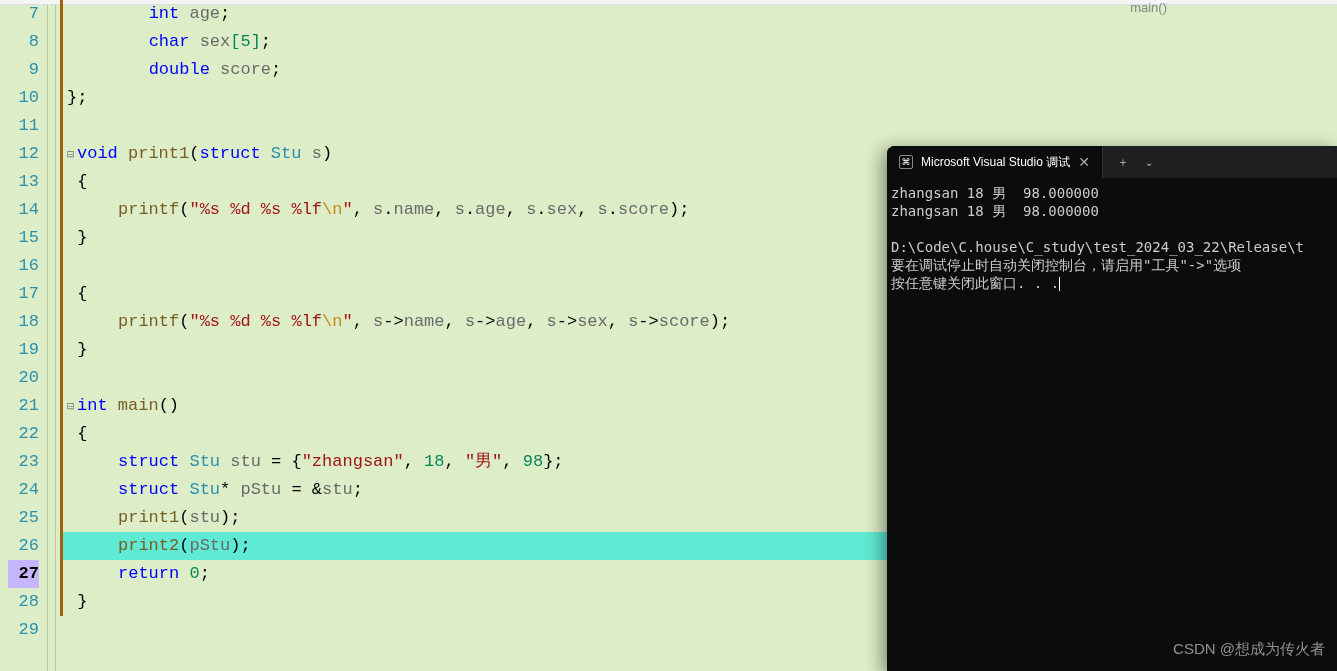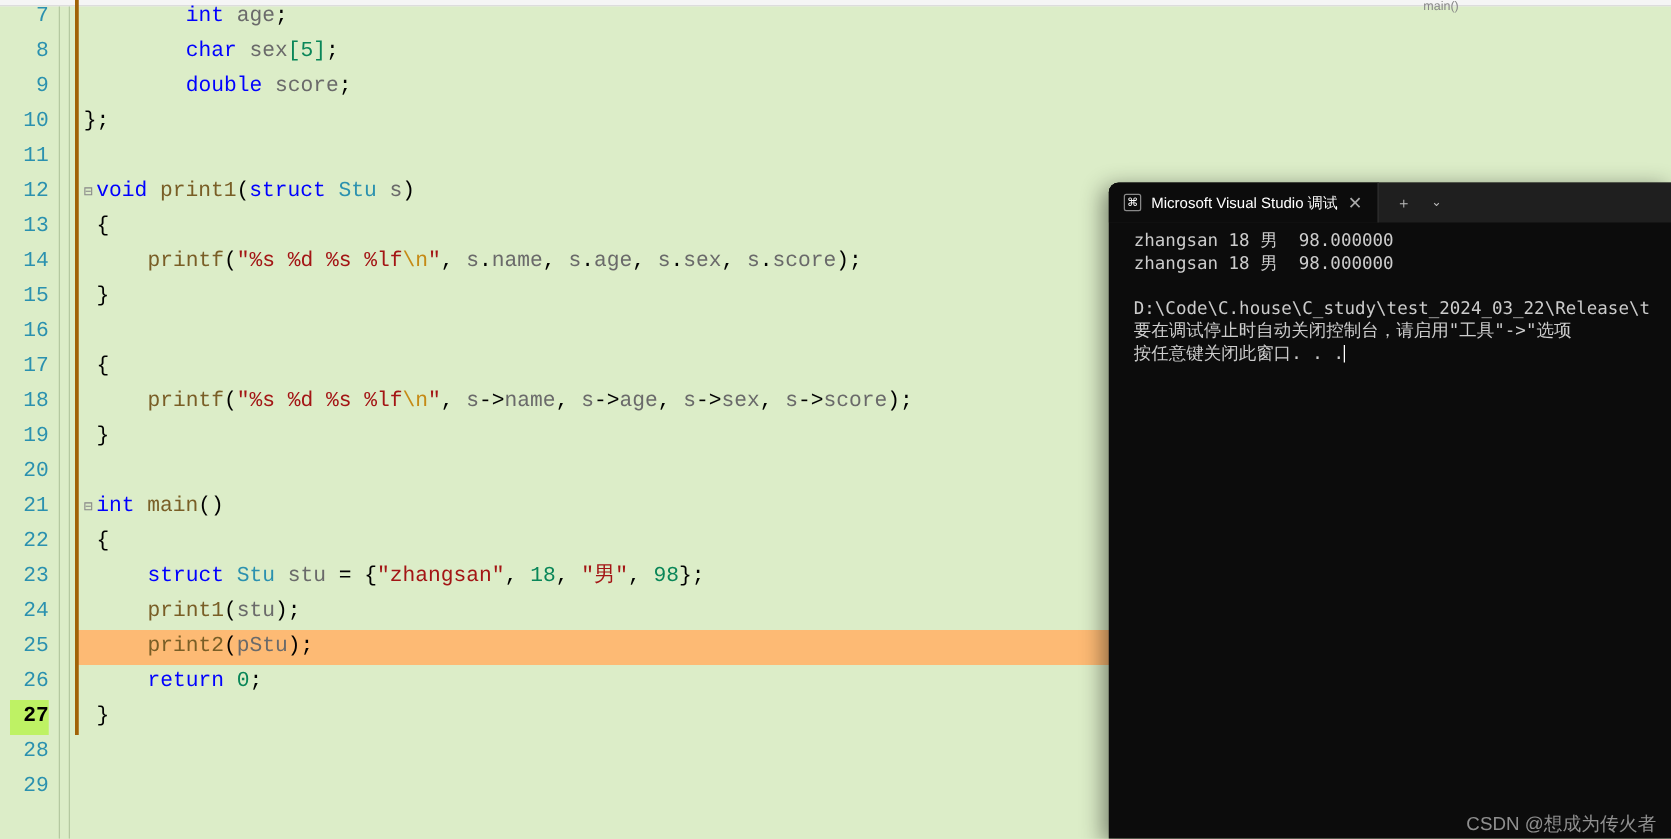--- a/index.html
+++ b/index.html
@@ -21,39 +21,39 @@
   .gutter {
     background: #dcedc8;
     text-align: right;
     padding: 0 8px;
     color: #2b91af;
     user-select: none;
     border-right: 1px solid #b5c9a1;
     width: 48px;
   }
   .gutter .ln { height: 28px; line-height: 28px; }
-  .gutter .ln.current { font-weight: bold; color: #000; background: #bef264; }
+  .gutter .ln.current { font-weight: bold; color: #000; background: #c4b5fd; }
   .indent-bar {
     width: 8px;
     background: #dcedc8;
     border-right: 1px solid #b5c9a1;
   }
   .code {
     flex: 1;
     padding-left: 4px;
     position: relative;
   }
   .line {
     height: 28px;
     line-height: 28px;
     white-space: pre;
     border-left: 3px solid #a16207;
     padding-left: 4px;
   }
-  .line.current { background: #fdba74; }
+  .line.current { background: #5eead4; }
   .tok-kw { color: #0000ff; }
   .tok-type { color: #2b91af; }
   .tok-func { color: #795e26; }
   .tok-memb { color: #6a6a6a; }
   .tok-str { color: #a31515; }
   .tok-esc { color: #c58a15; }
   .tok-num { color: #098658; }
   .collapse-g { color: #888; font-size: 12px; display:inline-block; width:10px; }
   
   
@@ -103,44 +103,44 @@
     cursor: pointer;
   }
   .console-actions {
     display: flex;
     align-items: center;
     gap: 16px;
     padding: 0 14px;
     color: #bbb;
   }
   .console-body {
-    padding: 6px 20px;
+    padding: 6px 4px;
     white-space: pre-wrap;
     line-height: 18px;
     flex: 1;
   }
   .watermark {
     position: absolute;
     right: 12px;
-    bottom: 2px;
+    bottom: 12px;
     color: rgba(200,200,200,0.7);
     font-family: "Microsoft YaHei", sans-serif;
     font-size: 15px;
     pointer-events: none;
   }
   .top-strip {
     position: absolute;
     top: 0; left: 0; width: 100%; height: 5px;
     background: #f5f5f5;
     border-bottom: 1px solid #ddd;
   }
   .top-badge {
     position: absolute;
     top: 0; right: 170px;
-    font-size: 10px;
+    font-size: 13px;
     color: #888;
     font-family: sans-serif;
     margin-left: 45px;
   }
   .cursor { display:inline-block; border-left:1px solid #fff; height:14px; vertical-align:middle; }
 </style>
 </head>
 <body>
 
 <div class="top-strip"></div>
@@ -184,20 +184,21 @@
     <div class="line">     <span class="tok-func">printf</span><span>(</span><span class="tok-str">"%s %d %s %lf</span><span class="tok-esc">\n</span><span class="tok-str">"</span><span>, </span><span class="tok-memb">s</span><span>.</span><span class="tok-memb">name</span><span>, </span><span class="tok-memb">s</span><span>.</span><span class="tok-memb">age</span><span>, </span><span class="tok-memb">s</span><span>.</span><span class="tok-memb">sex</span><span>, </span><span class="tok-memb">s</span><span>.</span><span class="tok-memb">score</span><span>)</span><span>;</span></div>
     <div class="line"> <span>}</span></div>
     <div class="line"><span></span></div>
     <div class="line"> <span>{</span></div>
     <div class="line">     <span class="tok-func">printf</span><span>(</span><span class="tok-str">"%s %d %s %lf</span><span class="tok-esc">\n</span><span class="tok-str">"</span><span>, </span><span class="tok-memb">s</span><span>-&gt;</span><span class="tok-memb">name</span><span>, </span><span class="tok-memb">s</span><span>-&gt;</span><span class="tok-memb">age</span><span>, </span><span class="tok-memb">s</span><span>-&gt;</span><span class="tok-memb">sex</span><span>, </span><span class="tok-memb">s</span><span>-&gt;</span><span class="tok-memb">score</span><span>)</span><span>;</span></div>
     <div class="line"> <span>}</span></div>
     <div class="line"><span></span></div>
     <div class="line"><span class="collapse-g">⊟</span><span class="tok-kw">int</span> <span class="tok-func">main</span><span>()</span></div>
     <div class="line"> <span>{</span></div>
     <div class="line">     <span class="tok-kw">struct</span> <span class="tok-type">Stu</span> <span class="tok-memb">stu</span><span> = {</span><span class="tok-str">"zhangsan"</span><span>, </span><span class="tok-num">18</span><span>, </span><span class="tok-str">"男"</span><span>, </span><span class="tok-num">98</span><span>};</span></div>
+    <div class="line">     <span class="tok-kw">struct</span> <span class="tok-type">Stu</span><span>*</span> <span class="tok-memb">pStu</span><span> = &amp;</span><span class="tok-memb">stu</span><span>;</span></div>
     <div class="line">     <span class="tok-func">print1</span><span>(</span><span class="tok-memb">stu</span><span>)</span><span>;</span></div>
     <div class="line current">     <span class="tok-func">print2</span><span>(</span><span class="tok-memb">pStu</span><span>)</span><span>;</span></div>
     <div class="line">     <span class="tok-kw">return</span><span> </span><span class="tok-num">0</span><span>;</span></div>
     <div class="line"> <span>}</span></div>
   </div>
 </div>
 
 <div class="console">
   <div class="console-titlebar">
     <div class="console-tab">

